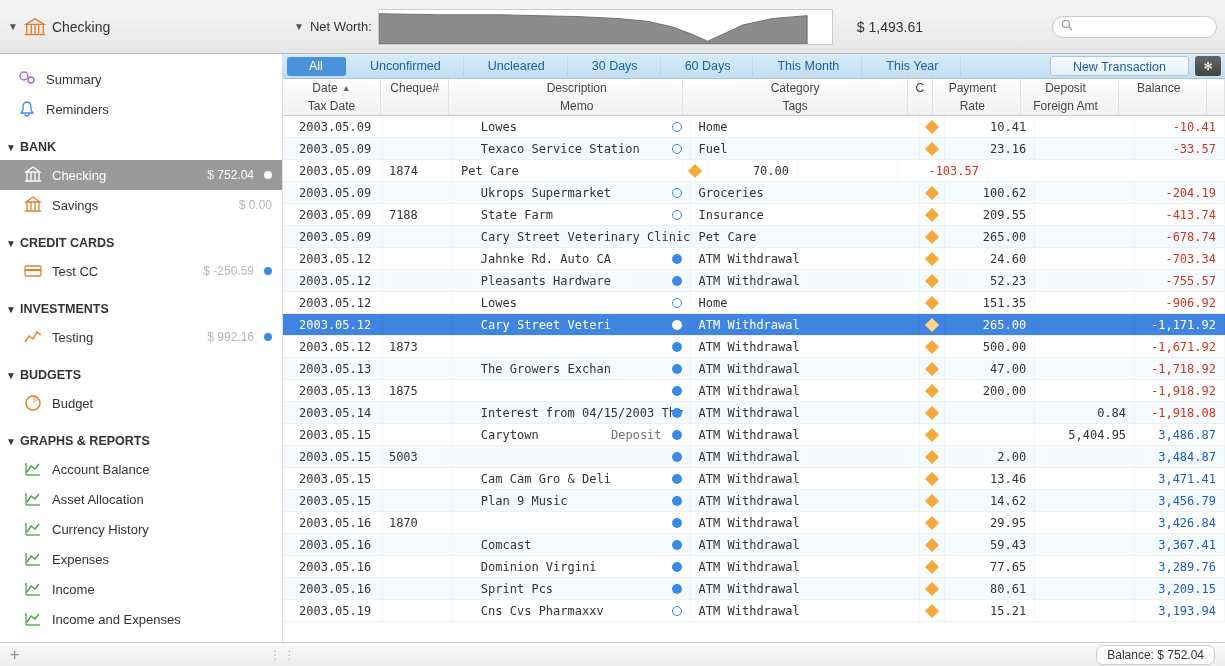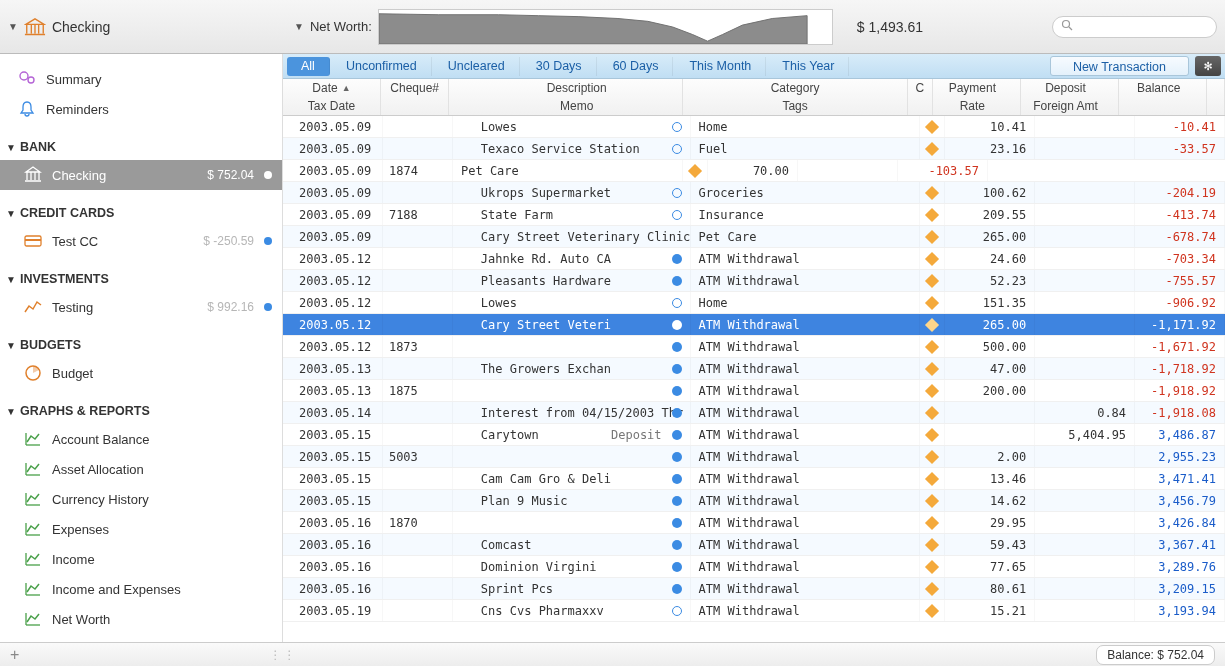--- a/index.html
+++ b/index.html
@@ -24,21 +24,21 @@
 .sidebar .item.selected { background:#9a9a9a; color:#fff; }
 .sidebar .item .label { flex:1; }
 .sidebar .item .amount { font-size:12px; color:#b6b6b6; }
 .sidebar .item.selected .amount { color:#fff; }
 .sidebar .item .dot { width:8px; height:8px; border-radius:50%; }
 .sidebar .group { display:flex; align-items:center; height:26px; padding:0 10px 0 6px; font-weight:bold; font-size:12.5px; margin-top:10px; cursor:pointer; }
 .sidebar .group .tri { font-size:10px; margin-right:4px; }
 .sidebar .top-level .item { padding-left:18px; }
 .main { flex:1; display:flex; flex-direction:column; min-width:0; }
 .filterbar { height:25px; background:linear-gradient(#d8ecf9,#c0def3); border-bottom:1px solid #a9c6da; display:flex; align-items:center; gap:2px; padding:0 4px; font-size:12.5px; }
-.filterbar .seg { flex:0 0 auto; height:19px; line-height:19px; padding:0 14px; color:#1b5fa6; border-right:1px solid rgba(0,0,0,0.06); cursor:pointer; text-align:center; }
+.filterbar .seg { flex:0 0 auto; height:19px; line-height:19px; padding:0 22px; color:#1b5fa6; border-right:1px solid rgba(0,0,0,0.06); cursor:pointer; text-align:center; }
 .filterbar .seg.active-self { background:#4b94dd; color:#fff; border-radius:3px; }
 .filterbar .spacer { flex:1; }
 .filterbar .newtx { height:20px; line-height:20px; padding:0 22px; background:linear-gradient(#f7fbff,#e4f1fb); border:1px solid #a9c6da; border-radius:3px; color:#1b5fa6; cursor:pointer; }
 .filterbar .gear { width:26px; height:20px; background:linear-gradient(#666,#444); border-radius:3px; display:flex; align-items:center; justify-content:center; color:#fff; cursor:pointer; margin-left:4px; font-size:11px; }
 .headers { display:flex; flex-direction:column; background:linear-gradient(#fdfdfd,#f1f1f1); border-bottom:1px solid #ccc; font-size:12px; color:#444; }
 .headers .row { display:flex; height:18px; align-items:center; }
 .headers .cell { border-right:1px solid #e2e2e2; height:100%; display:flex; align-items:center; justify-content:center; overflow:hidden; }
 .headers .sort { font-size:9px; margin-left:4px; color:#666; }
 .col-date { width:100px; }
 .col-cheque { width:70px; }
@@ -149,20 +149,30 @@
           <span class="icon-svg"><svg viewBox="0 0 18 18">
               <g fill="none" stroke="#fff" stroke-width="1.3">
                 <path d="M2 6 L9 1 L16 6 Z"></path>
                 <path d="M3 6 V14 M7 6 V14 M11 6 V14 M15 6 V14 M1 15 H17"></path>
               </g>
             </svg></span>
           <span class="label">Checking</span>
           <span class="amount">$ 752.04</span>
           <span class="dot" style="background: rgb(255, 255, 255);"></span>
         </div>
+        <div class="item">
+          <span class="icon-svg"><svg viewBox="0 0 18 18">
+              <g fill="none" stroke="#e0802c" stroke-width="1.3">
+                <path d="M2 6 L9 1 L16 6 Z"></path>
+                <path d="M3 6 V14 M7 6 V14 M11 6 V14 M15 6 V14 M1 15 H17"></path>
+              </g>
+            </svg></span>
+          <span class="label">Savings</span>
+          <span class="amount">$ 0.00</span>
+        </div>
       </div>
 
     <div class="group">
         <span class="tri">▼</span>
         <span>CREDIT CARDS</span>
       </div>
     <div id="credit-list">
         <div class="item">
           <span class="icon-svg"><svg viewBox="0 0 18 18">
               <rect x="1" y="4" width="16" height="10" rx="1.5" fill="none" stroke="#e0802c" stroke-width="1.3"></rect>
@@ -570,21 +580,21 @@
             <span></span>
             <span class="circle filled"></span>
           </div>
           <div class="tc col-category">ATM Withdrawal</div>
           <div class="tc col-c">
             <span class="diamond"></span>
           </div>
           <div class="tc col-payment">2.00</div>
           <div class="tc col-deposit"></div>
           <div class="tc col-balance">
-            <span class="pos">2,955.23</span>
+            <span class="pos">3,484.87</span>
           </div>
         </div>
         <div class="txrow">
           <div class="tc col-date">2003.05.15</div>
           <div class="tc col-cheque"></div>
           <div class="tc col-desc">
             <span>Cam Cam Gro &amp; Deli</span>
             <span class="circle filled"></span>
           </div>
           <div class="tc col-category">ATM Withdrawal</div>

